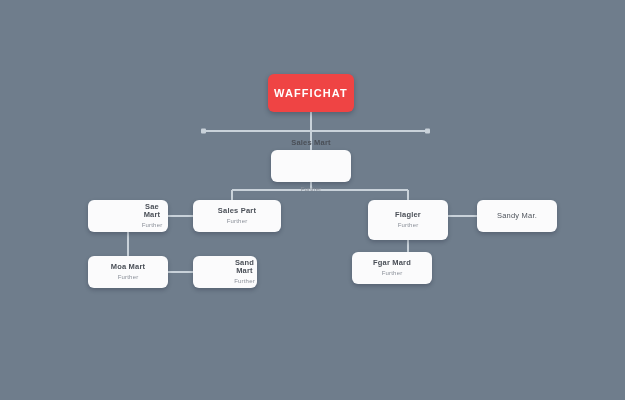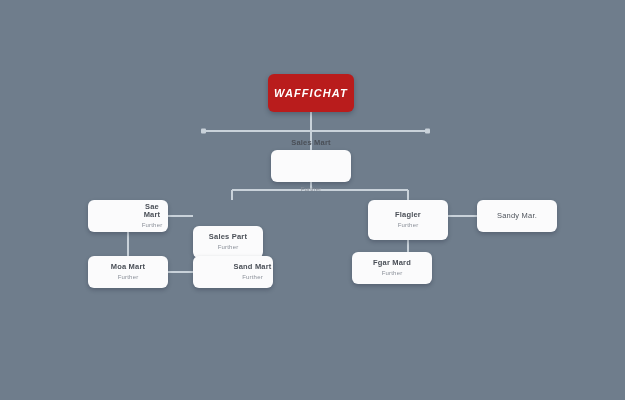--- a/index.html
+++ b/index.html
@@ -31,23 +31,22 @@
     position: absolute;
     box-sizing: border-box;
     display: flex;
     flex-direction: column;
     align-items: center;
     justify-content: center;
     border-radius: 6px;
     text-align: center;
   }
   .node-root {
-    background: #b91c1c;
+    background: #ef4444;
     box-shadow: 0 2px 5px rgba(20,30,45,0.30);
-    font-style: italic;
   }
   .node-root .node-title {
     color: #ffffff;
     font-size: 11px;
     font-weight: bold;
     letter-spacing: 1.1px;
   }
   .node-card {
     background: #fbfbfc;
     box-shadow: 0 2px 4px rgba(20,30,45,0.28);
@@ -112,40 +111,40 @@
   <div class="node node-card" style="left:271px; top:150px; width:80px; height:32px;gap:36px;">
     <div class="node-title">Sales Mart</div>
     <div class="node-sub">Further</div>
   </div>
 
   <div class="node node-card" style="left:88px; top:200px; width:80px; height:32px;padding-left:48px;">
     <div class="node-title">Sae Mart</div>
     <div class="node-sub">Further</div>
   </div>
 
-  <div class="node node-card" style="left:193px; top:200px; width:70px; height:32px;margin-top:26px;">
+  <div class="node node-card" style="left:193px; top:200px; width:88px; height:32px;">
     <div class="node-title">Sales Part</div>
     <div class="node-sub">Further</div>
   </div>
 
   <div class="node node-card" style="left:368px; top:200px; width:80px; height:40px;">
     <div class="node-title">Flagler</div>
     <div class="node-sub">Further</div>
   </div>
 
   <div class="node node-card single" style="left:477px; top:200px; width:80px; height:32px;">
     <div class="node-title">Sandy Mar.</div>
   </div>
 
   <div class="node node-card" style="left:88px; top:256px; width:80px; height:32px;">
     <div class="node-title">Moa Mart</div>
     <div class="node-sub">Further</div>
   </div>
 
-  <div class="node node-card" style="left:193px; top:256px; width:80px; height:32px;padding-left:39px;">
+  <div class="node node-card" style="left:193px; top:256px; width:64px; height:32px;padding-left:39px;">
     <div class="node-title">Sand Mart</div>
     <div class="node-sub">Further</div>
   </div>
 
   <div class="node node-card" style="left:352px; top:252px; width:80px; height:32px;">
     <div class="node-title">Fgar Mard</div>
     <div class="node-sub">Further</div>
   </div>
 
 </div>

